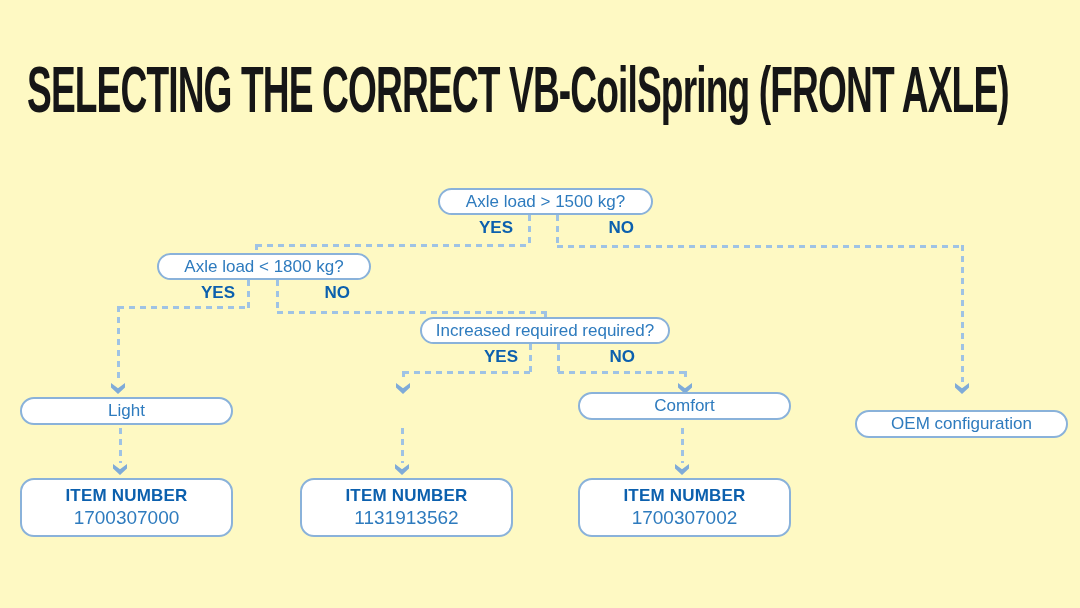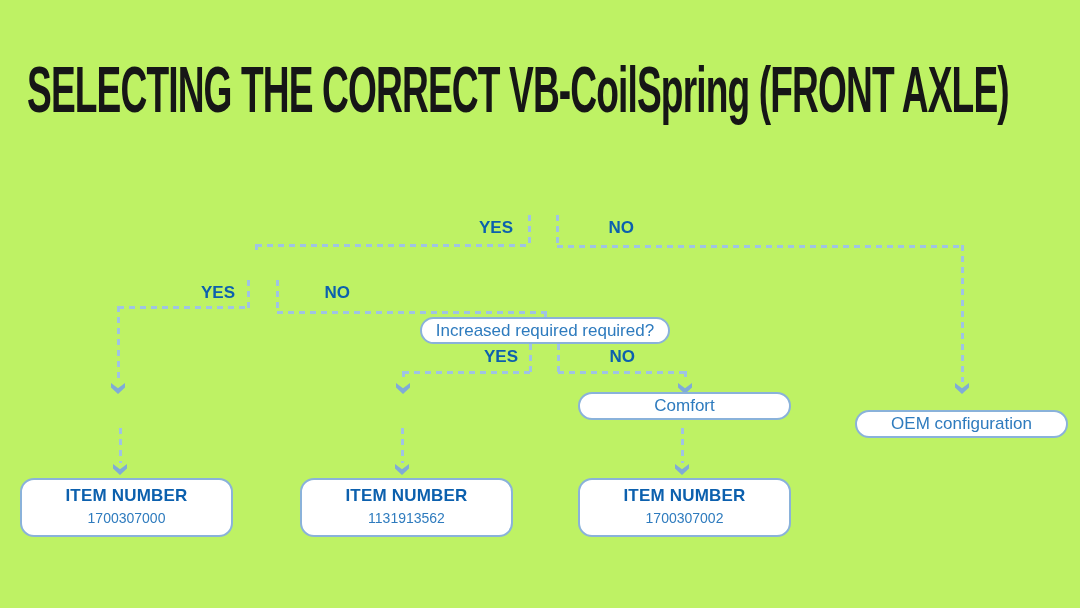--- a/index.html
+++ b/index.html
@@ -5,21 +5,21 @@
   html, body {
     margin: 0;
     padding: 0;
     background: #ffffff;
     font-family: "Liberation Sans", sans-serif;
   }
   .canvas {
     position: relative;
     width: 1080px;
     height: 608px;
-    background: #bef264;
+    background: #fef9c3;
     overflow: hidden;
     text-decoration: underline;
   }
   .title {
     position: absolute;
     left: 27px;
     top: 58px;
     font-size: 64px;
     line-height: 64px;
     font-weight: 800;
@@ -53,21 +53,21 @@
   }
   .item-label {
     font-weight: bold;
     color: #0c60ae;
     font-size: 17px;
     letter-spacing: 0.2px;
     line-height: 18px;
   }
   .item-number {
     color: #2e7bbe;
-    font-size: 14px;
+    font-size: 19px;
     line-height: 20px;
   }
   .yn {
     position: absolute;
     width: 60px;
     text-align: right;
     color: #0c60ae;
     font-weight: bold;
     font-size: 17px;
     line-height: 18px;
@@ -90,23 +90,29 @@
     clip-path: polygon(0 0, 50% 48%, 100% 0, 100% 42%, 50% 100%, 0 42%);
   }
 </style>
 </head>
 <body>
 
 <div class="canvas">
 
   <div class="title">SELECTING THE CORRECT VB-CoilSpring (FRONT AXLE)</div>
 
+  <div class="box decision" style="left:438px; top:188px; width:215px;">
+    <span>Axle load &gt; 1500 kg?</span>
+  </div>
   <div class="yn" style="left:453px; top:219px;">YES</div>
   <div class="yn" style="left:574px; top:219px;">NO</div>
 
+  <div class="box decision" style="left:157px; top:253px; width:214px;">
+    <span>Axle load &lt; 1800 kg?</span>
+  </div>
   <div class="yn" style="left:175px; top:284px;">YES</div>
   <div class="yn" style="left:290px; top:284px;">NO</div>
 
   <div class="box decision" style="left:420px; top:317px; width:250px;">
     <span>Increased required required?</span>
   </div>
   <div class="yn" style="left:458px; top:348px;">YES</div>
   <div class="yn" style="left:575px; top:348px;">NO</div>
 
   <div class="vline" style="left:528px; top:215px; height:31px;"></div>
@@ -130,20 +136,23 @@
   <div class="vline" style="left:529px; top:344px; height:29px;"></div>
   <div class="hline" style="left:403px; top:371px; width:128px;"></div>
   <div class="vline" style="left:402px; top:371px; height:11px;"></div>
   <div class="arrow" style="left:396px; top:383px;"></div>
 
   <div class="vline" style="left:557px; top:344px; height:29px;"></div>
   <div class="hline" style="left:558px; top:371px; width:128px;"></div>
   <div class="vline" style="left:684px; top:371px; height:11px;"></div>
   <div class="arrow" style="left:678px; top:383px;"></div>
 
+  <div class="box result" style="left:20px; top:397px;">
+    <span>Light</span>
+  </div>
   <div class="box result" style="left:578px; top:392px;">
     <span>Comfort</span>
   </div>
   <div class="box result" style="left:855px; top:397px;margin-top:13px;">
     <span>OEM configuration</span>
   </div>
 
   <div class="vline" style="left:119px; top:428px; height:35px;"></div>
   <div class="arrow" style="left:113px; top:464px;"></div>
   <div class="vline" style="left:401px; top:428px; height:35px;"></div>

